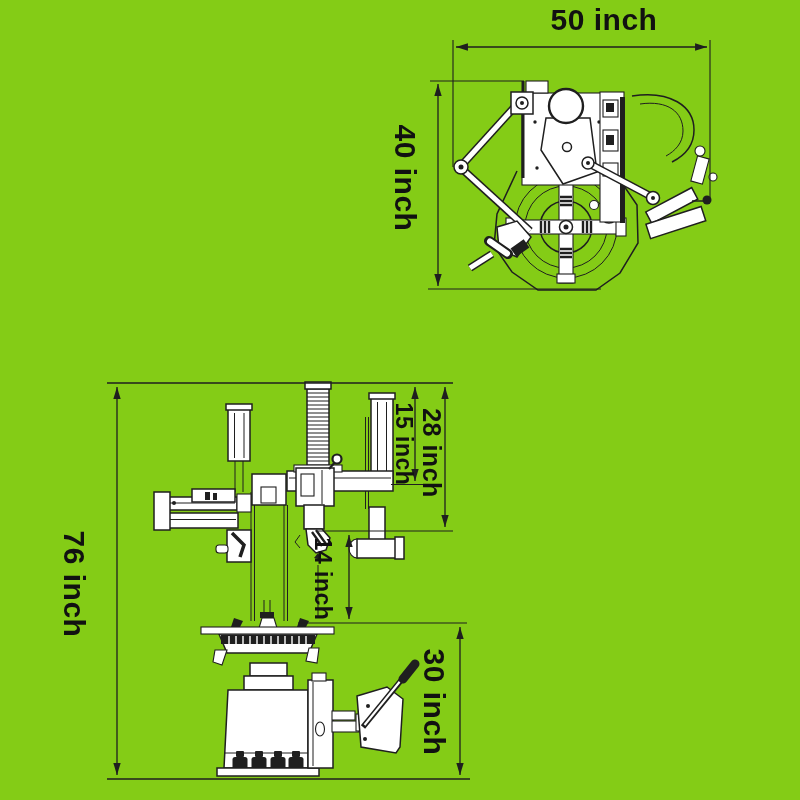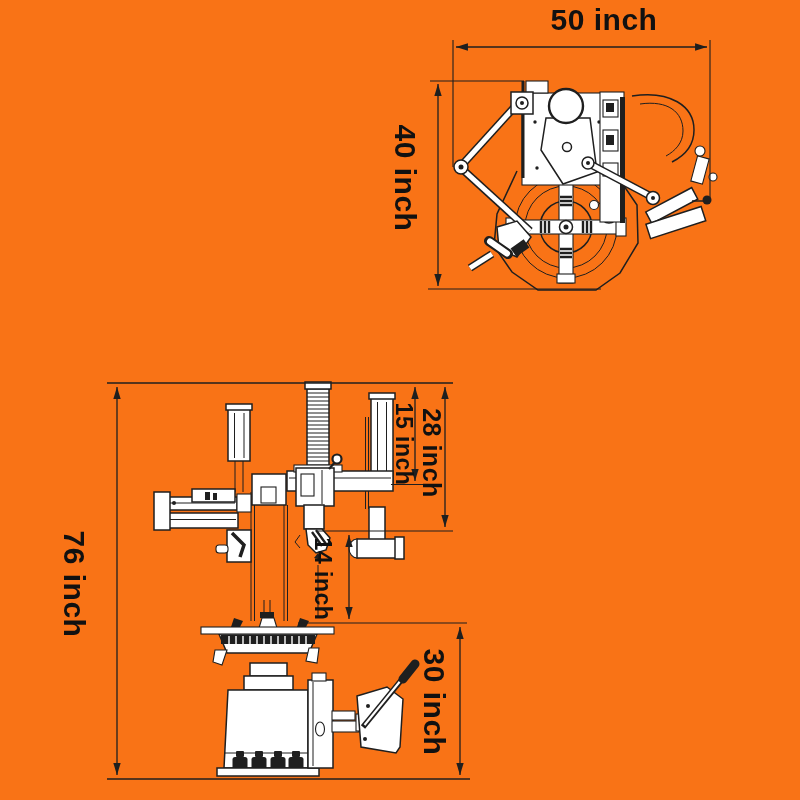--- a/index.html
+++ b/index.html
@@ -1,16 +1,16 @@
 <!DOCTYPE html>
 <html><head>
 <meta charset="utf-8">
 <style>
   html,body{margin:0;padding:0;background:#fff;}
-  .canvas{position:relative;width:800px;height:800px;background:#f97316;overflow:hidden;
+  .canvas{position:relative;width:800px;height:800px;background:#84cc16;overflow:hidden;
           font-family:"Liberation Sans",sans-serif;text-align:right;}
   .dim-label{position:absolute;font-weight:bold;color:#111;white-space:nowrap;
              transform:translate(-50%,-50%);letter-spacing:0.5px;}
   .rot{transform:translate(-50%,-50%) rotate(90deg);}
   .s30{font-size:30px;} .s25{font-size:25px;} .s23{font-size:23px;}
   svg{position:absolute;left:0;top:0;}
   .ln{stroke:#1f1f1f;stroke-width:1.5;fill:none;}
   .tn{stroke:#1f1f1f;stroke-width:1;fill:none;}
   .wf{stroke:#1f1f1f;stroke-width:1.5;fill:#fff;}
   .wt{stroke:#1f1f1f;stroke-width:1.1;fill:#fff;}

